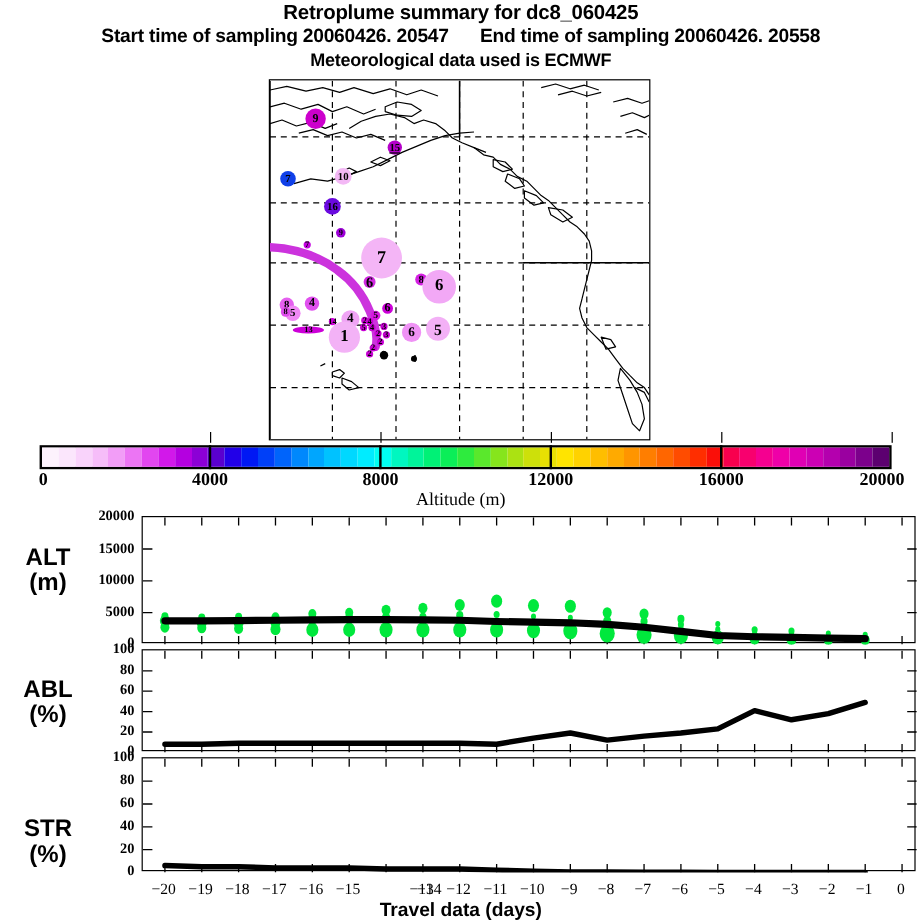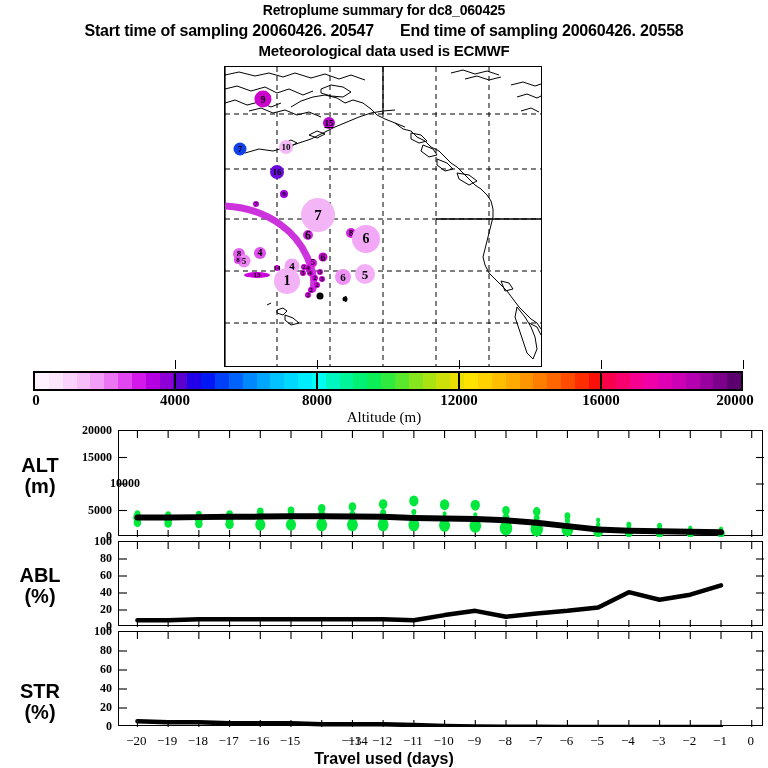--- a/index.html
+++ b/index.html
@@ -1,21 +1,21 @@
 <!DOCTYPE html>
 <html><head>
 <meta charset="utf-8">
 <style>
   html,body{margin:0;padding:0;background:#ffffff;}
   body{width:768px;height:768px;position:relative;overflow:hidden;
        font-family:"Liberation Sans",sans-serif;color:#000;}
   .abs{position:absolute;}
   
   .title-block{position:absolute;left:0;top:0;width:768px;text-align:center;}
-  .t1{font-size:14px;font-weight:bold;line-height:21px;letter-spacing:-.2px;}
+  .t1{font-size:17px;font-weight:bold;line-height:21px;letter-spacing:-.2px;}
   .t2{font-size:16px;font-weight:bold;line-height:20px;letter-spacing:-.2px;}
   .t3{font-size:15px;font-weight:bold;line-height:19px;letter-spacing:-.2px;}
   .t2 .gap{display:inline-block;width:26px;}
   
   #map-panel{left:224px;top:66px;width:318px;height:301px;
              border:1.4px solid #000;box-sizing:border-box;background:#fff;overflow:hidden;}
   #map-svg{position:absolute;left:0;top:0;}
   .marker{position:absolute;border-radius:50%;display:flex;align-items:center;
           justify-content:center;transform:translate(-50%,-50%);}
   .marker span{font-weight:bold;color:#000;line-height:1;
@@ -423,21 +423,21 @@
         <ellipse cx="602" cy="98.05" rx="2.1" ry="2.5"></ellipse>
         <ellipse cx="602" cy="100.7" rx="2.1" ry="2.5"></ellipse>
         <ellipse cx="602" cy="102.29" rx="3.78" ry="4.5"></ellipse>
       </g>
       <polyline points="18.428571428571473,86.39 49.14285714285718,86.39 79.8571428571429,86.125 110.57142857142861,85.86 141.28571428571433,85.595 172.00000000000003,85.33 202.71428571428575,85.33 233.42857142857144,85.595 264.14285714285717,85.86 294.8571428571429,86.92 325.5714285714286,87.45 356.28571428571433,87.98 387.00000000000006,89.305 417.7142857142857,91.69 448.4285714285715,95.135 479.14285714285717,98.58 509.8571428571429,99.64 540.5714285714286,100.17 571.2857142857143,100.7 602,101.23" fill="none" stroke="#000000" stroke-width="6" stroke-linejoin="round" stroke-linecap="round"></polyline>
     </svg>
   </div>
 <div id="alt-yticks">
     <div class="ylab" style="top: 536px; left: 52px; width: 60px;">0</div>
     <div class="ylab" style="top: 509.5px; left: 52px; width: 60px;">5000</div>
-    <div class="ylab" style="top: 483px; left: 52px; width: 60px; padding-left: 28px;">10000</div>
+    <div class="ylab" style="top: 483px; left: 52px; width: 60px;">10000</div>
     <div class="ylab" style="top: 456.5px; left: 52px; width: 60px;">15000</div>
     <div class="ylab" style="top: 430px; left: 52px; width: 60px;">20000</div>
   </div>
 
 <div class="rowtitle" id="abl-rowtitle" style="top:565px;">
   <div>ABL</div>
   <div>(%)</div>
 </div>
 <div class="panel" id="panel-abl" style="top:541px;height:85px;">
     <svg width="645" height="85" viewBox="0 0 645 85">
@@ -595,13 +595,13 @@
     <div class="xlab" style="left: 505px;">−8</div>
     <div class="xlab" style="left: 535.714px;">−7</div>
     <div class="xlab" style="left: 566.429px;">−6</div>
     <div class="xlab" style="left: 597.143px;">−5</div>
     <div class="xlab" style="left: 627.857px;">−4</div>
     <div class="xlab" style="left: 658.571px;">−3</div>
     <div class="xlab" style="left: 689.286px;">−2</div>
     <div class="xlab" style="left: 720px;">−1</div>
     <div class="xlab" style="left: 750.714px;">0</div>
   </div>
-<div id="x-axis-title">Travel used (days)</div>
+<div id="x-axis-title">Travel data (days)</div>
 
 </body></html>

